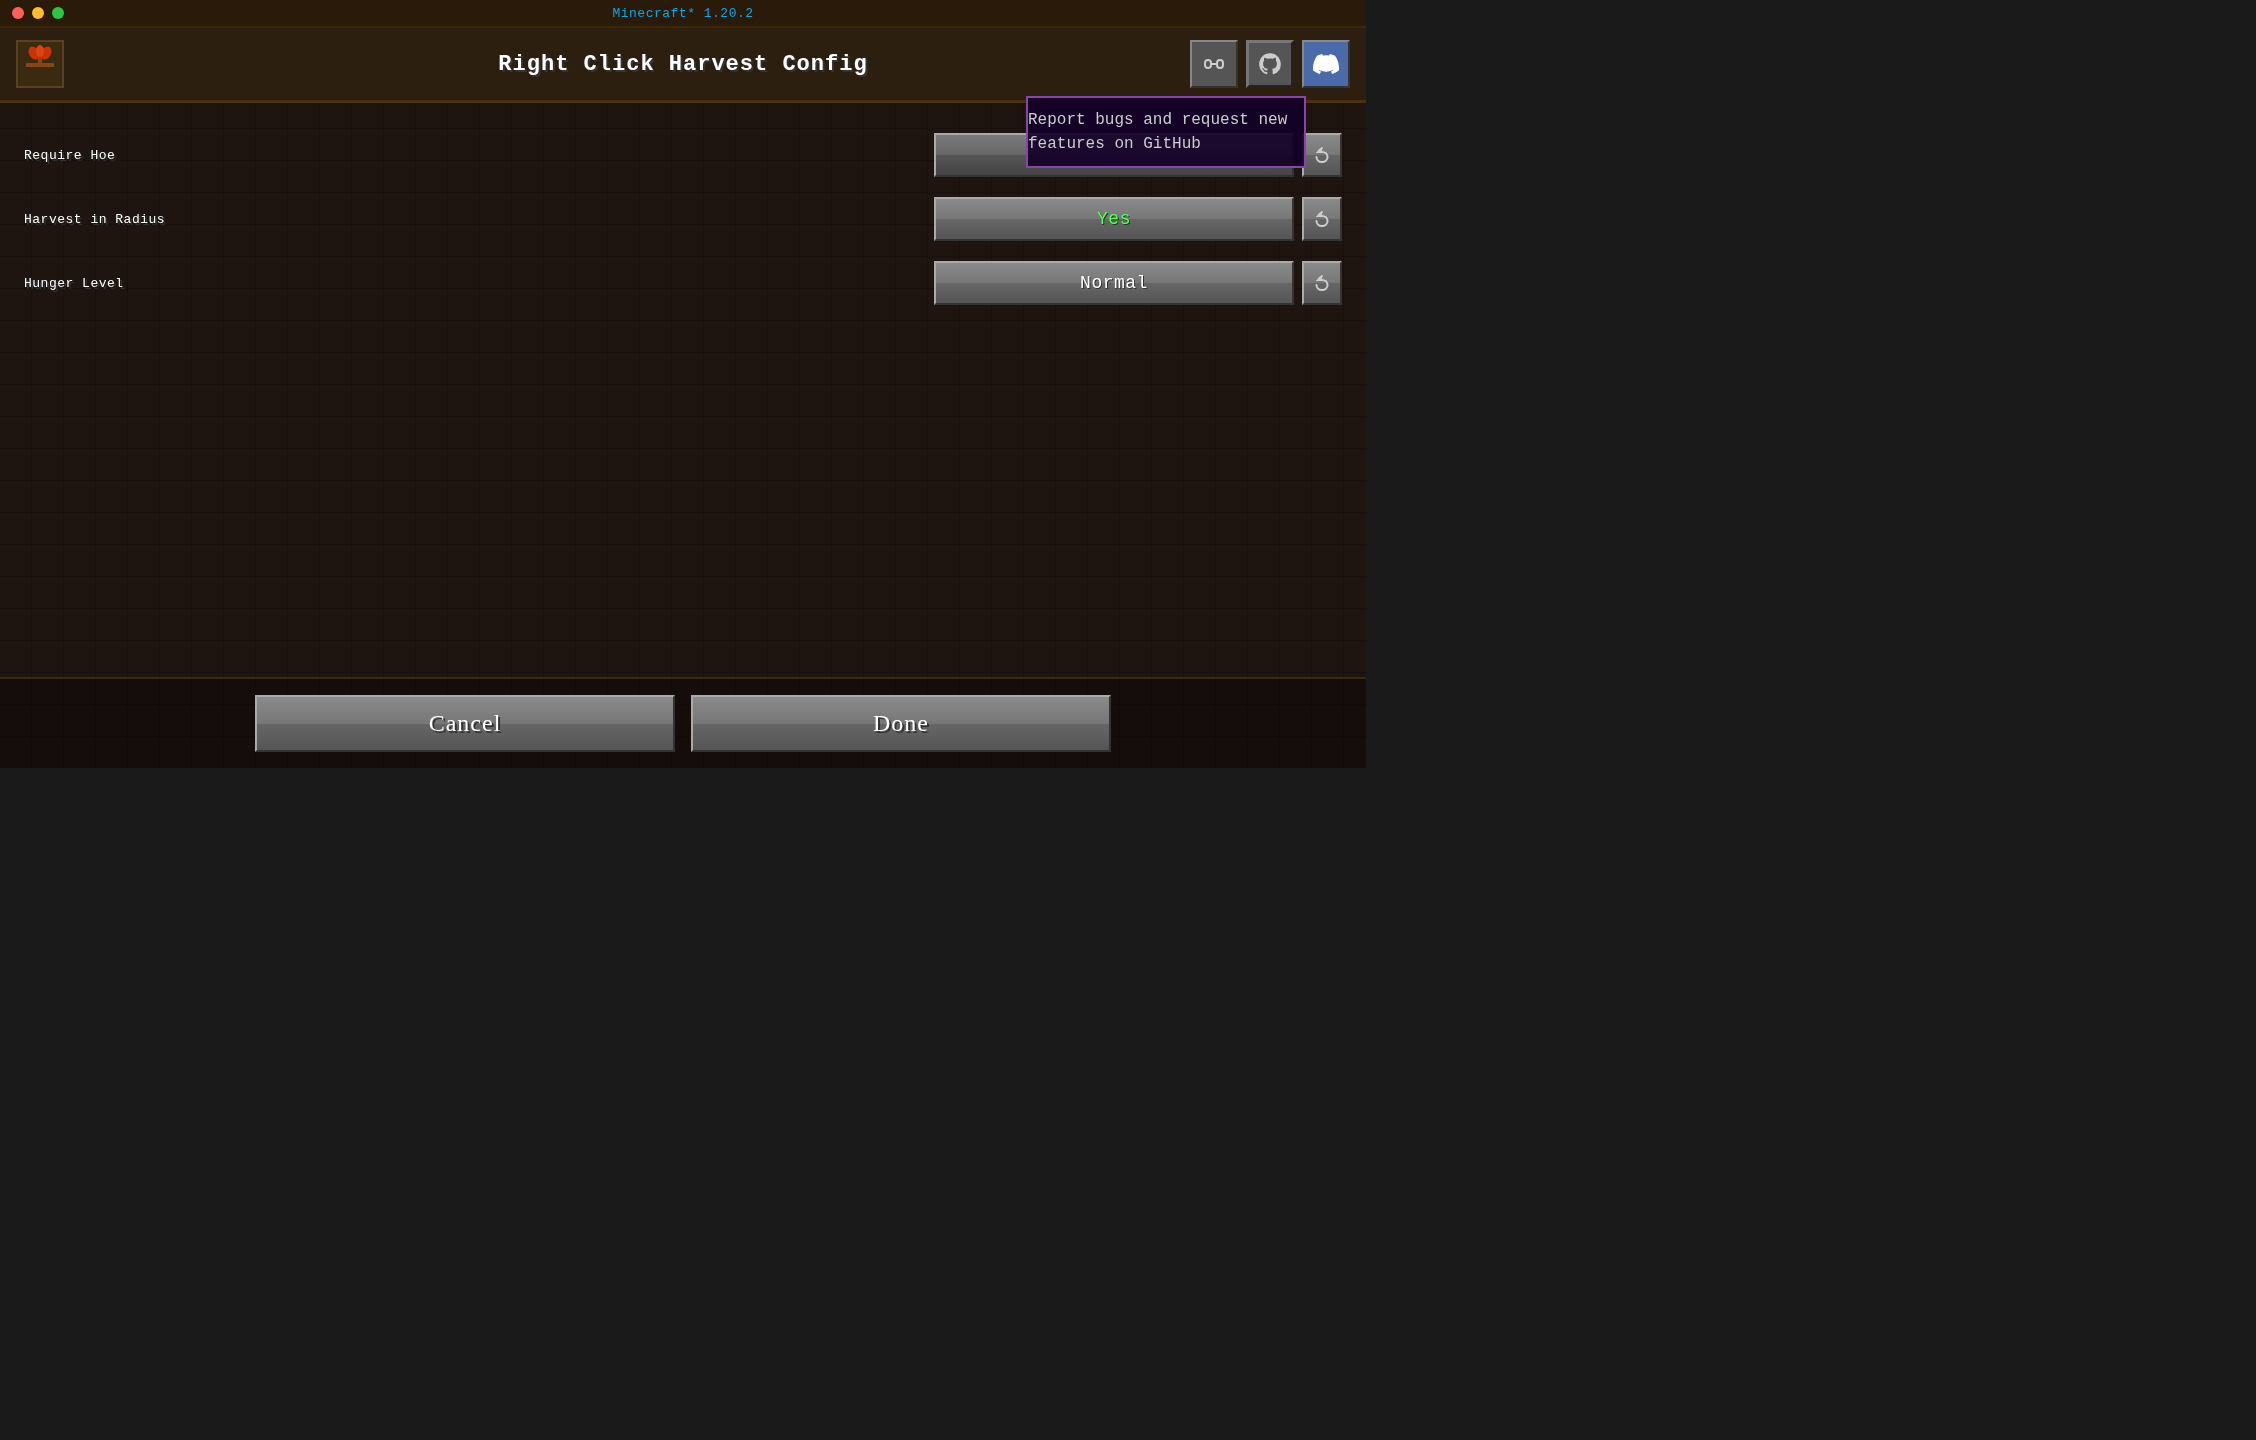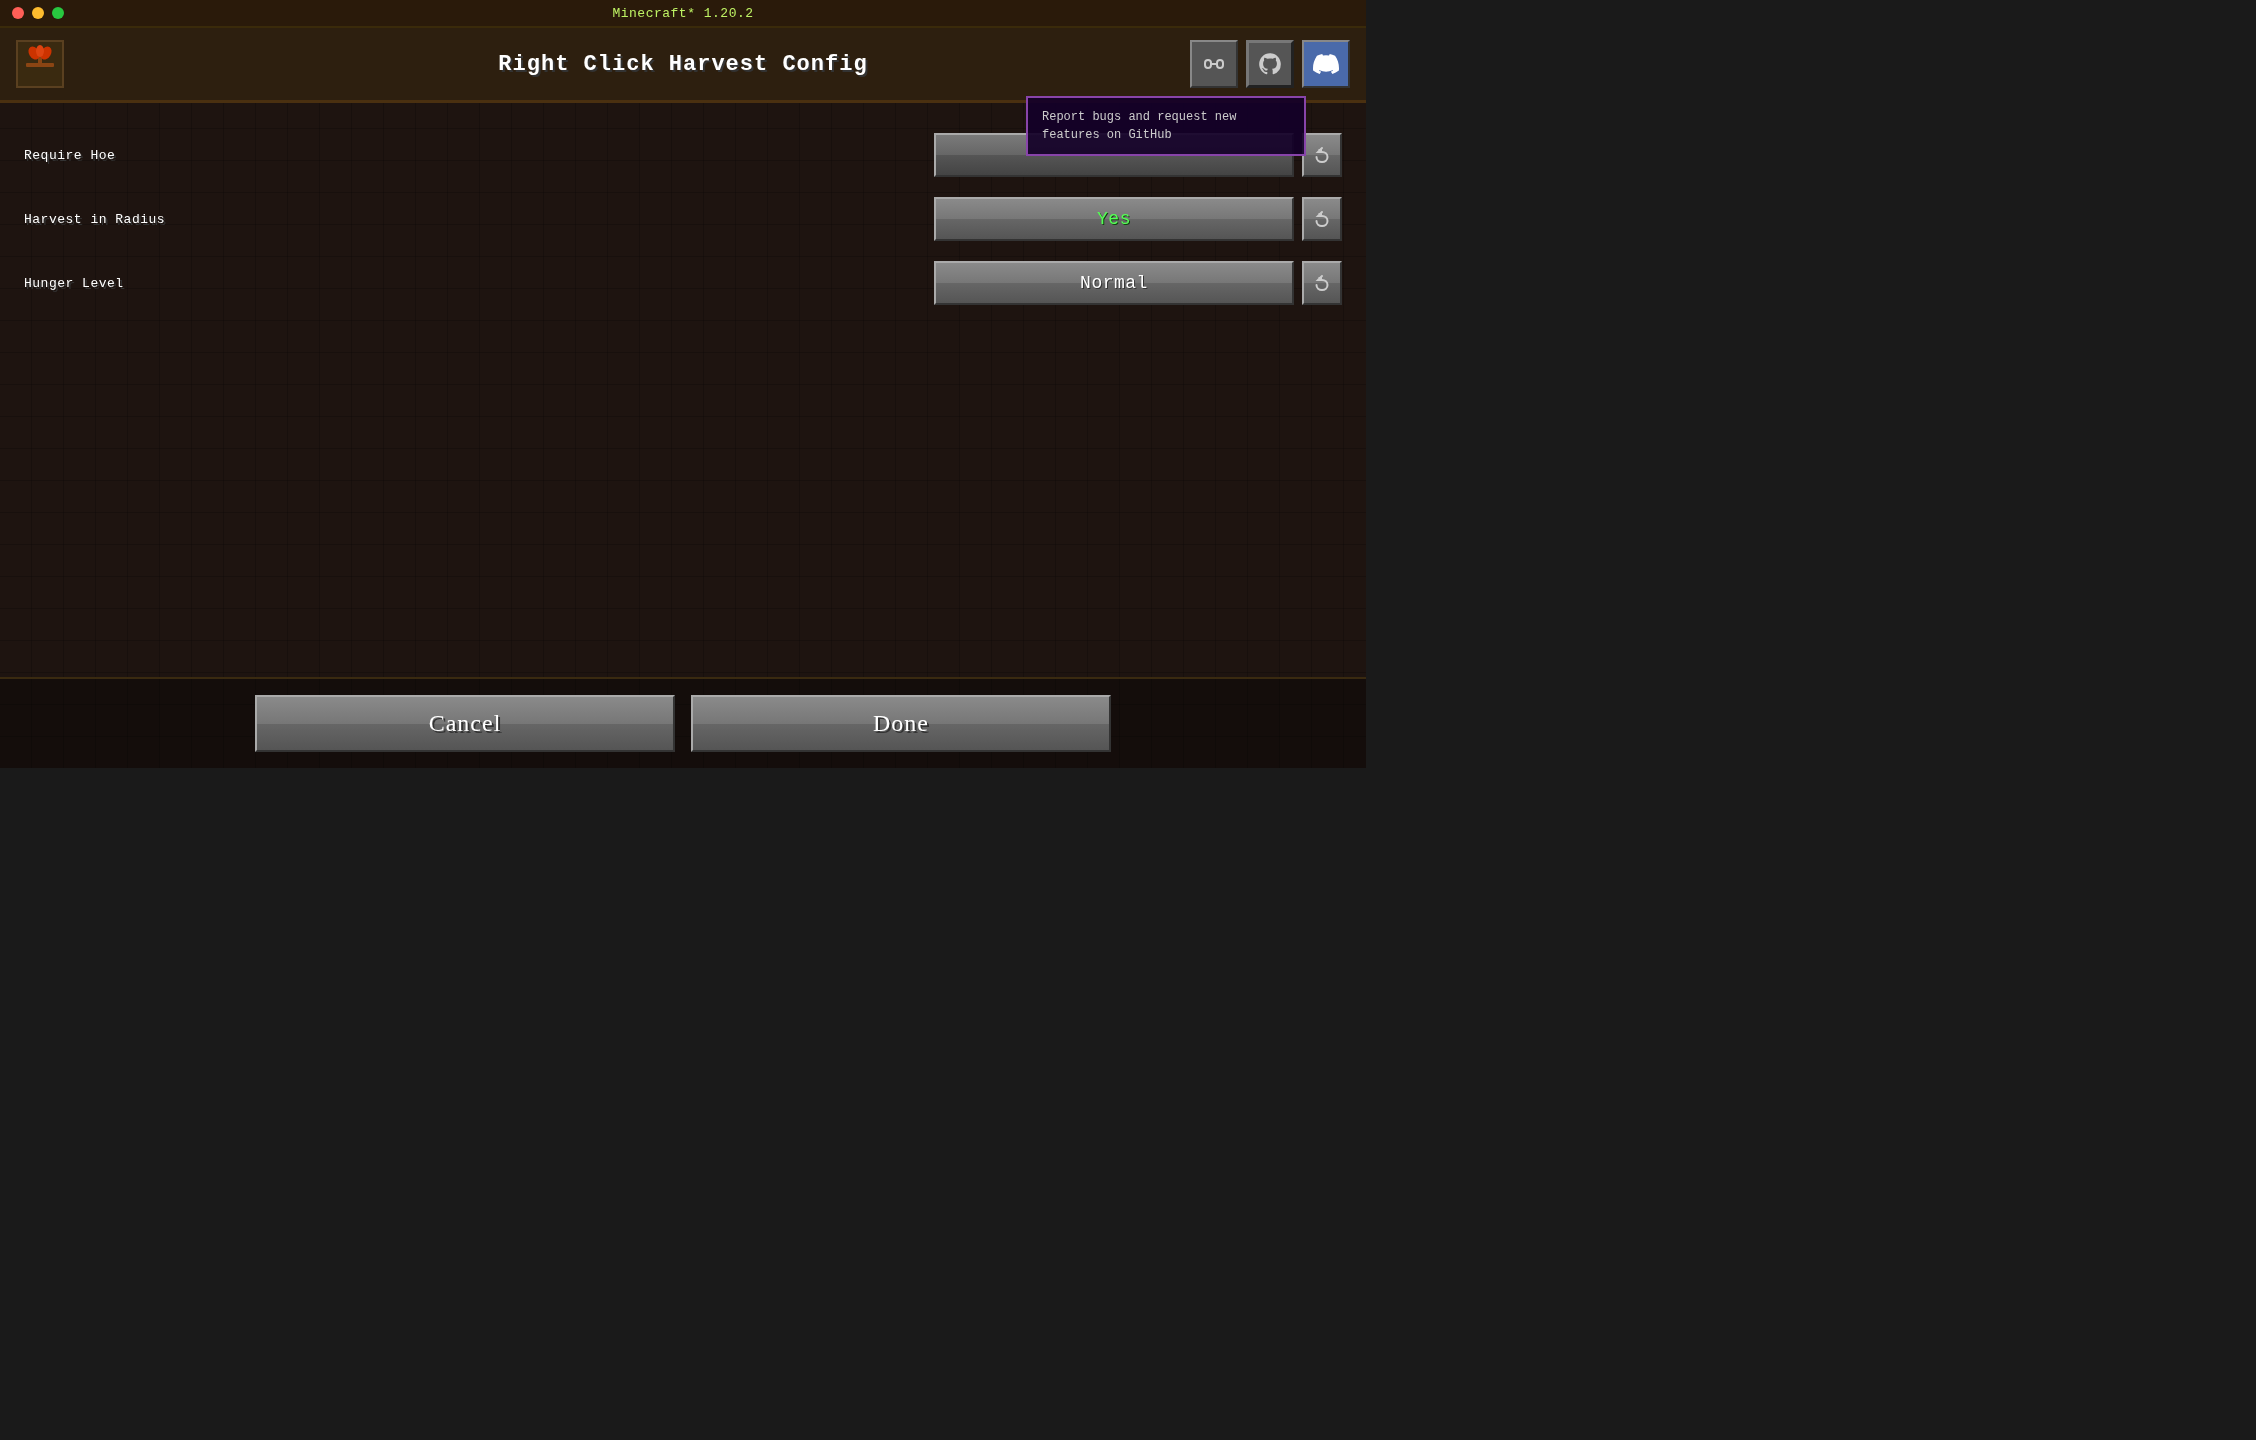--- a/index.html
+++ b/index.html
@@ -42,21 +42,21 @@
       height: 28px;
       background: #2a1a0a;
       display: flex;
       align-items: center;
       justify-content: center;
       position: relative;
       border-bottom: 2px solid #3a2a0a;
     }
 
     .title-bar-text {
-      color: #bef264;
+      color: #0ea5e9;
       font-size: 13px;
       font-family: 'Courier New', monospace;
       letter-spacing: 0.5px;
     }
 
     .traffic-lights {
       position: absolute;
       left: 12px;
       top: 50%;
       transform: translateY(-50%);
@@ -165,23 +165,23 @@
       position: relative;
     }
 
     
     .tooltip {
       position: absolute;
       top: 68px;
       right: 60px;
       background: rgba(20, 0, 40, 0.92);
       border: 2px solid #8844aa;
-      padding: 10px 14px;
+      padding: 10px 0;
       color: #cccccc;
-      font-size: 12px;
+      font-size: 16px;
       font-family: 'Courier New', monospace;
       line-height: 1.5;
       z-index: 100;
       max-width: 280px;
       pointer-events: none;
       margin-left: 36px;
     }
 
     
     .config-area {

